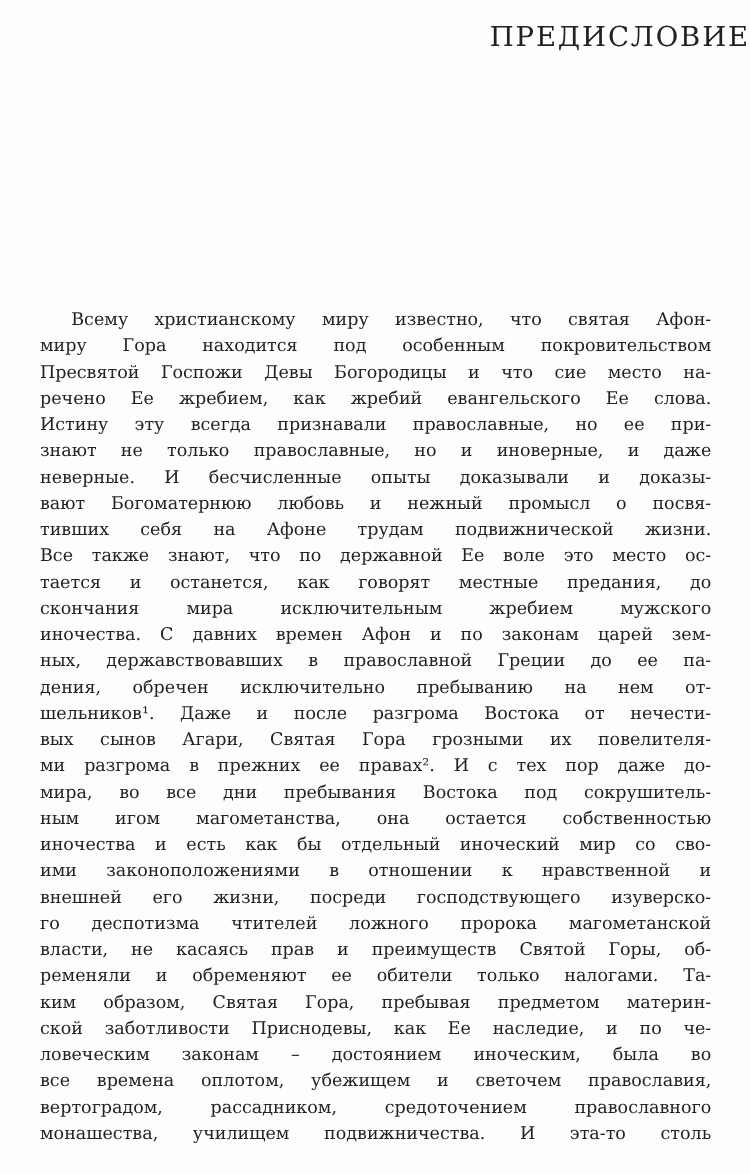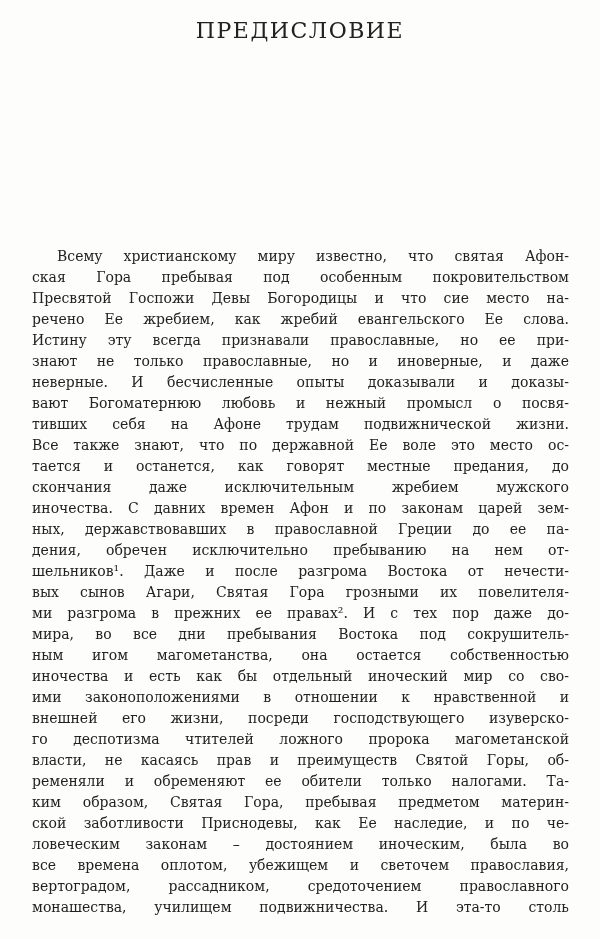--- a/index.html
+++ b/index.html
@@ -18,21 +18,21 @@
   .page {
     position: absolute;
     inset: 0;
   }
   .page-title {
     position: absolute;
     top: 18px;
     left: 0;
     width: 600px;
     margin: 0;
-    text-align: center;
+    text-align: right;
     font-size: 22px;
     font-weight: normal;
     letter-spacing: 1.5px;
     line-height: 26px;
   }
   .body-text {
     position: absolute;
     top: 246px;
     left: 32px;
     width: 537px;
@@ -51,31 +51,31 @@
   }
 </style>
 </head>
 <body>
 
 <div class="page">
   <h1 class="page-title">ПРЕДИСЛОВИЕ</h1>
 
   <div class="body-text">
     <div class="text-line indent">Всему христианскому миру известно, что святая Афон-</div>
-    <div class="text-line">ская Гора пребывая под особенным покровительством</div>
+    <div class="text-line">миру Гора находится под особенным покровительством</div>
     <div class="text-line">Пресвятой Госпожи Девы Богородицы и что сие место на-</div>
     <div class="text-line">речено Ее жребием, как жребий евангельского Ее слова.</div>
     <div class="text-line">Истину эту всегда признавали православные, но ее при-</div>
     <div class="text-line">знают не только православные, но и иноверные, и даже</div>
     <div class="text-line">неверные. И бесчисленные опыты доказывали и доказы-</div>
     <div class="text-line">вают Богоматернюю любовь и нежный промысл о посвя-</div>
     <div class="text-line">тивших себя на Афоне трудам подвижнической жизни.</div>
     <div class="text-line">Все также знают, что по державной Ее воле это место ос-</div>
     <div class="text-line">тается и останется, как говорят местные предания, до</div>
-    <div class="text-line">скончания даже исключительным жребием мужского</div>
+    <div class="text-line">скончания мира исключительным жребием мужского</div>
     <div class="text-line">иночества. С давних времен Афон и по законам царей зем-</div>
     <div class="text-line">ных, державствовавших в православной Греции до ее па-</div>
     <div class="text-line">дения, обречен исключительно пребыванию на нем от-</div>
     <div class="text-line">шельников¹. Даже и после разгрома Востока от нечести-</div>
     <div class="text-line">вых сынов Агари, Святая Гора грозными их повелителя-</div>
     <div class="text-line">ми разгрома в прежних ее правах². И с тех пор даже до-</div>
     <div class="text-line">мира, во все дни пребывания Востока под сокрушитель-</div>
     <div class="text-line">ным игом магометанства, она остается собственностью</div>
     <div class="text-line">иночества и есть как бы отдельный иноческий мир со сво-</div>
     <div class="text-line">ими законоположениями в отношении к нравственной и</div>

